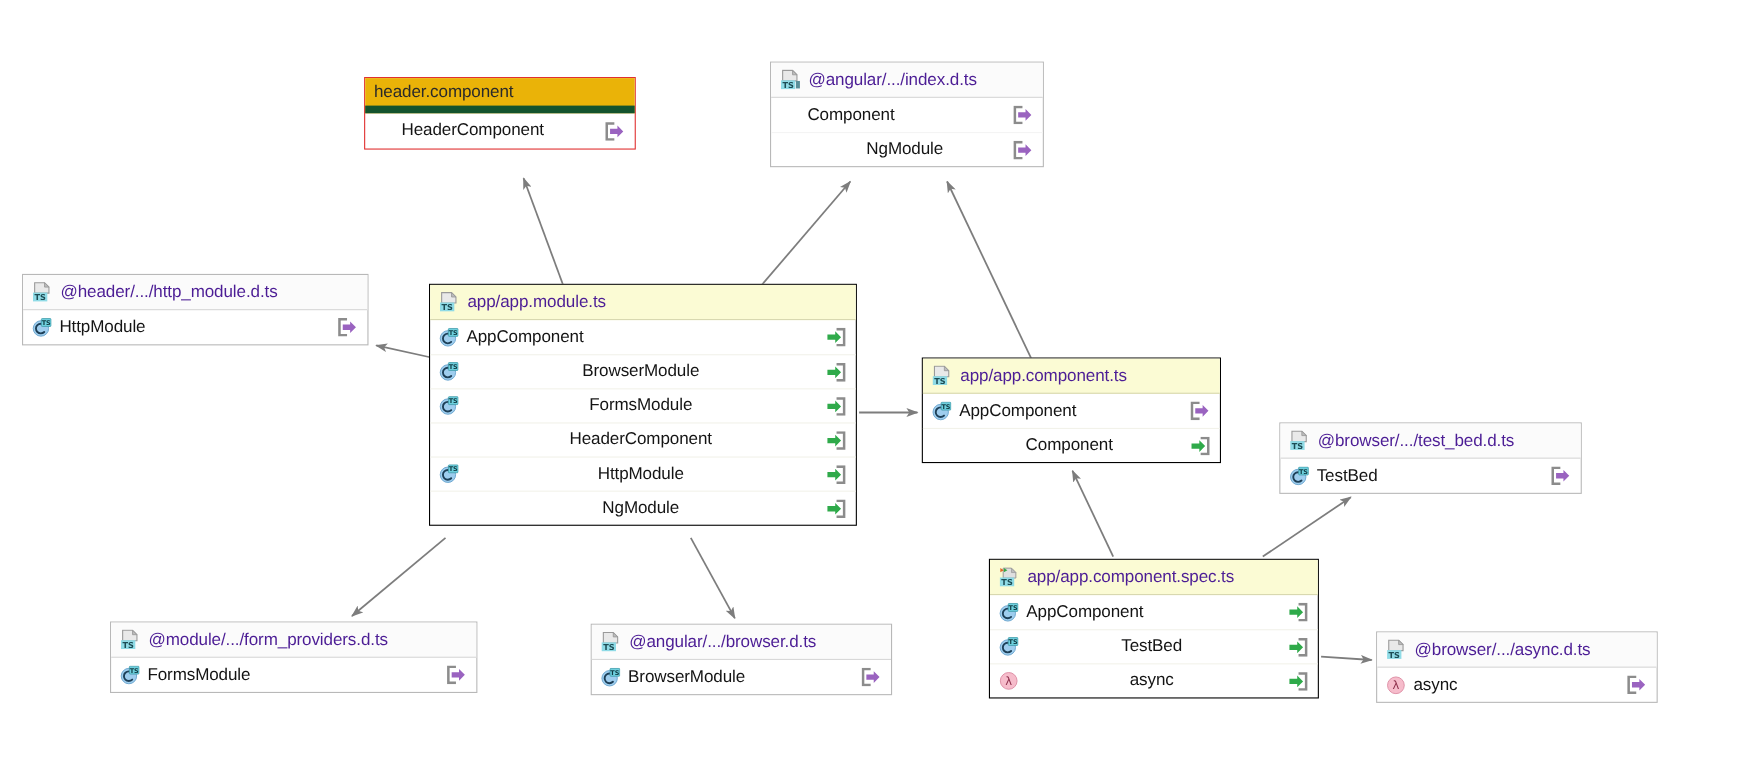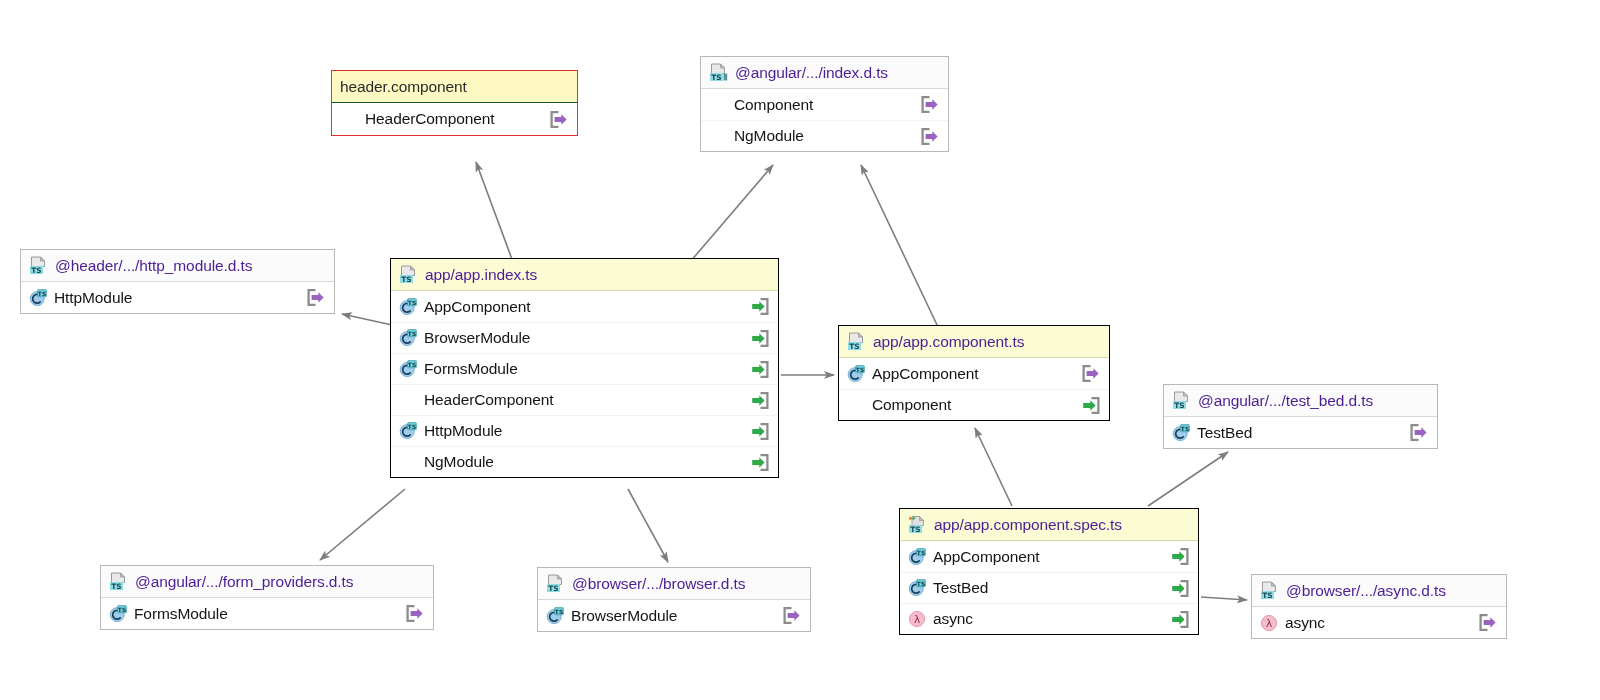--- a/index.html
+++ b/index.html
@@ -40,39 +40,39 @@
   .node-header {
     display: flex;
     align-items: center;
     box-sizing: border-box;
     height: 32px;
     padding: 0 9px 0 8px;
     white-space: nowrap;
   }
   .project .node-header  { background: #fbfbd4; border-bottom: 1px solid #d8d8b0; }
   .library .node-header  { background: #fbfbfb; border-bottom: 1px solid #d8d8d8; }
-  .selected .node-header { background: #fef9c3; border-bottom: 1px solid #14532d; }
+  .selected .node-header { background: #eab308; border-bottom: 7px solid #14532d; }
 
   .node-title {
     font-size: 15.5px;
     color: #4c1d95;
     letter-spacing: -0.1px;
   }
   .selected .node-title { color: #2a2a2a; }
 
   
   .node-row {
     display: flex;
     align-items: center;
     box-sizing: border-box;
     height: 31px;
     padding: 0 9px 0 8px;
     white-space: nowrap;
   }
-  .node-row + .node-row { border-top: 1px solid #f2f2ea; }
+  .node-row + .node-row { border-top: 1px solid #f2f2ea; text-align: center; }
   .library .node-row + .node-row { border-top: 1px solid #f4f4f4; }
   .selected .node-row { height: 32px; }
 
   .row-label {
     font-size: 15.5px;
     color: #141414;
     flex: 1 1 auto;
     letter-spacing: -0.1px;
   }
   .row-label.indented { padding-left: 25px; }
@@ -202,21 +202,21 @@
       <div class="node project" style="left: 390px; top: 258px; width: 389px;">
         <div class="node-header">
           <span class="icon icon-file">
             <svg viewBox="0 0 19 19" width="19" height="19">
               <path d="M2.5,1 L11.5,1 L15.5,5 L15.5,10.5 L2.5,10.5 Z" fill="#e9e9e9" stroke="#9a9a9a" stroke-width="1"></path>
               <path d="M11.5,1 L11.5,5 L15.5,5 Z" fill="#bdbdbd" stroke="#9a9a9a" stroke-width="0.8"></path>
               <rect x="1" y="10" width="13" height="8" fill="#8fdbe6"></rect>
               <text x="7.5" y="16.8" font-family="DejaVu Sans, sans-serif" font-size="7.4" font-weight="bold" fill="#1d4d55" text-anchor="middle">TS</text>
             </svg>
           </span>
-          <span class="node-title">app/app.index.ts</span>
+          <span class="node-title">app/app.module.ts</span>
         </div>
         <div class="node-row">
           <span class="icon icon-member">
             <svg viewBox="0 0 18 18" width="18" height="18">
               <circle cx="8.2" cy="9.6" r="7" fill="#9ecdee" stroke="#6fa8cf" stroke-width="0.9"></circle>
               <path d="M11.2,6.6 A4.4,4.4 0 1 0 11.2,12.8" fill="none" stroke="#1d3f57" stroke-width="1.7" stroke-linecap="round"></path>
               <rect x="8.6" y="0.6" width="8.8" height="7.2" rx="0.8" fill="#6ed0de" stroke="#3f9aa8" stroke-width="0.7"></rect>
               <text x="13" y="6.5" font-family="DejaVu Sans, sans-serif" font-size="5.9" font-weight="bold" fill="#0f3a42" text-anchor="middle">TS</text>
             </svg>
           </span>
@@ -340,21 +340,21 @@
       <div class="node library" style="left: 1163px; top: 384px; width: 275px;">
         <div class="node-header">
           <span class="icon icon-file">
             <svg viewBox="0 0 19 19" width="19" height="19">
               <path d="M2.5,1 L11.5,1 L15.5,5 L15.5,10.5 L2.5,10.5 Z" fill="#e9e9e9" stroke="#9a9a9a" stroke-width="1"></path>
               <path d="M11.5,1 L11.5,5 L15.5,5 Z" fill="#bdbdbd" stroke="#9a9a9a" stroke-width="0.8"></path>
               <rect x="1" y="10" width="13" height="8" fill="#8fdbe6"></rect>
               <text x="7.5" y="16.8" font-family="DejaVu Sans, sans-serif" font-size="7.4" font-weight="bold" fill="#1d4d55" text-anchor="middle">TS</text>
             </svg>
           </span>
-          <span class="node-title">@angular/.../test_bed.d.ts</span>
+          <span class="node-title">@browser/.../test_bed.d.ts</span>
         </div>
         <div class="node-row">
           <span class="icon icon-member">
             <svg viewBox="0 0 18 18" width="18" height="18">
               <circle cx="8.2" cy="9.6" r="7" fill="#9ecdee" stroke="#6fa8cf" stroke-width="0.9"></circle>
               <path d="M11.2,6.6 A4.4,4.4 0 1 0 11.2,12.8" fill="none" stroke="#1d3f57" stroke-width="1.7" stroke-linecap="round"></path>
               <rect x="8.6" y="0.6" width="8.8" height="7.2" rx="0.8" fill="#6ed0de" stroke="#3f9aa8" stroke-width="0.7"></rect>
               <text x="13" y="6.5" font-family="DejaVu Sans, sans-serif" font-size="5.9" font-weight="bold" fill="#0f3a42" text-anchor="middle">TS</text>
             </svg>
           </span>
@@ -370,21 +370,21 @@
       <div class="node library" style="left: 100px; top: 565px; width: 334px;">
         <div class="node-header">
           <span class="icon icon-file">
             <svg viewBox="0 0 19 19" width="19" height="19">
               <path d="M2.5,1 L11.5,1 L15.5,5 L15.5,10.5 L2.5,10.5 Z" fill="#e9e9e9" stroke="#9a9a9a" stroke-width="1"></path>
               <path d="M11.5,1 L11.5,5 L15.5,5 Z" fill="#bdbdbd" stroke="#9a9a9a" stroke-width="0.8"></path>
               <rect x="1" y="10" width="13" height="8" fill="#8fdbe6"></rect>
               <text x="7.5" y="16.8" font-family="DejaVu Sans, sans-serif" font-size="7.4" font-weight="bold" fill="#1d4d55" text-anchor="middle">TS</text>
             </svg>
           </span>
-          <span class="node-title">@angular/.../form_providers.d.ts</span>
+          <span class="node-title">@module/.../form_providers.d.ts</span>
         </div>
         <div class="node-row">
           <span class="icon icon-member">
             <svg viewBox="0 0 18 18" width="18" height="18">
               <circle cx="8.2" cy="9.6" r="7" fill="#9ecdee" stroke="#6fa8cf" stroke-width="0.9"></circle>
               <path d="M11.2,6.6 A4.4,4.4 0 1 0 11.2,12.8" fill="none" stroke="#1d3f57" stroke-width="1.7" stroke-linecap="round"></path>
               <rect x="8.6" y="0.6" width="8.8" height="7.2" rx="0.8" fill="#6ed0de" stroke="#3f9aa8" stroke-width="0.7"></rect>
               <text x="13" y="6.5" font-family="DejaVu Sans, sans-serif" font-size="5.9" font-weight="bold" fill="#0f3a42" text-anchor="middle">TS</text>
             </svg>
           </span>
@@ -400,21 +400,21 @@
       <div class="node library" style="left: 537px; top: 567px; width: 274px;">
         <div class="node-header">
           <span class="icon icon-file">
             <svg viewBox="0 0 19 19" width="19" height="19">
               <path d="M2.5,1 L11.5,1 L15.5,5 L15.5,10.5 L2.5,10.5 Z" fill="#e9e9e9" stroke="#9a9a9a" stroke-width="1"></path>
               <path d="M11.5,1 L11.5,5 L15.5,5 Z" fill="#bdbdbd" stroke="#9a9a9a" stroke-width="0.8"></path>
               <rect x="1" y="10" width="13" height="8" fill="#8fdbe6"></rect>
               <text x="7.5" y="16.8" font-family="DejaVu Sans, sans-serif" font-size="7.4" font-weight="bold" fill="#1d4d55" text-anchor="middle">TS</text>
             </svg>
           </span>
-          <span class="node-title">@browser/.../browser.d.ts</span>
+          <span class="node-title">@angular/.../browser.d.ts</span>
         </div>
         <div class="node-row">
           <span class="icon icon-member">
             <svg viewBox="0 0 18 18" width="18" height="18">
               <circle cx="8.2" cy="9.6" r="7" fill="#9ecdee" stroke="#6fa8cf" stroke-width="0.9"></circle>
               <path d="M11.2,6.6 A4.4,4.4 0 1 0 11.2,12.8" fill="none" stroke="#1d3f57" stroke-width="1.7" stroke-linecap="round"></path>
               <rect x="8.6" y="0.6" width="8.8" height="7.2" rx="0.8" fill="#6ed0de" stroke="#3f9aa8" stroke-width="0.7"></rect>
               <text x="13" y="6.5" font-family="DejaVu Sans, sans-serif" font-size="5.9" font-weight="bold" fill="#0f3a42" text-anchor="middle">TS</text>
             </svg>
           </span>

